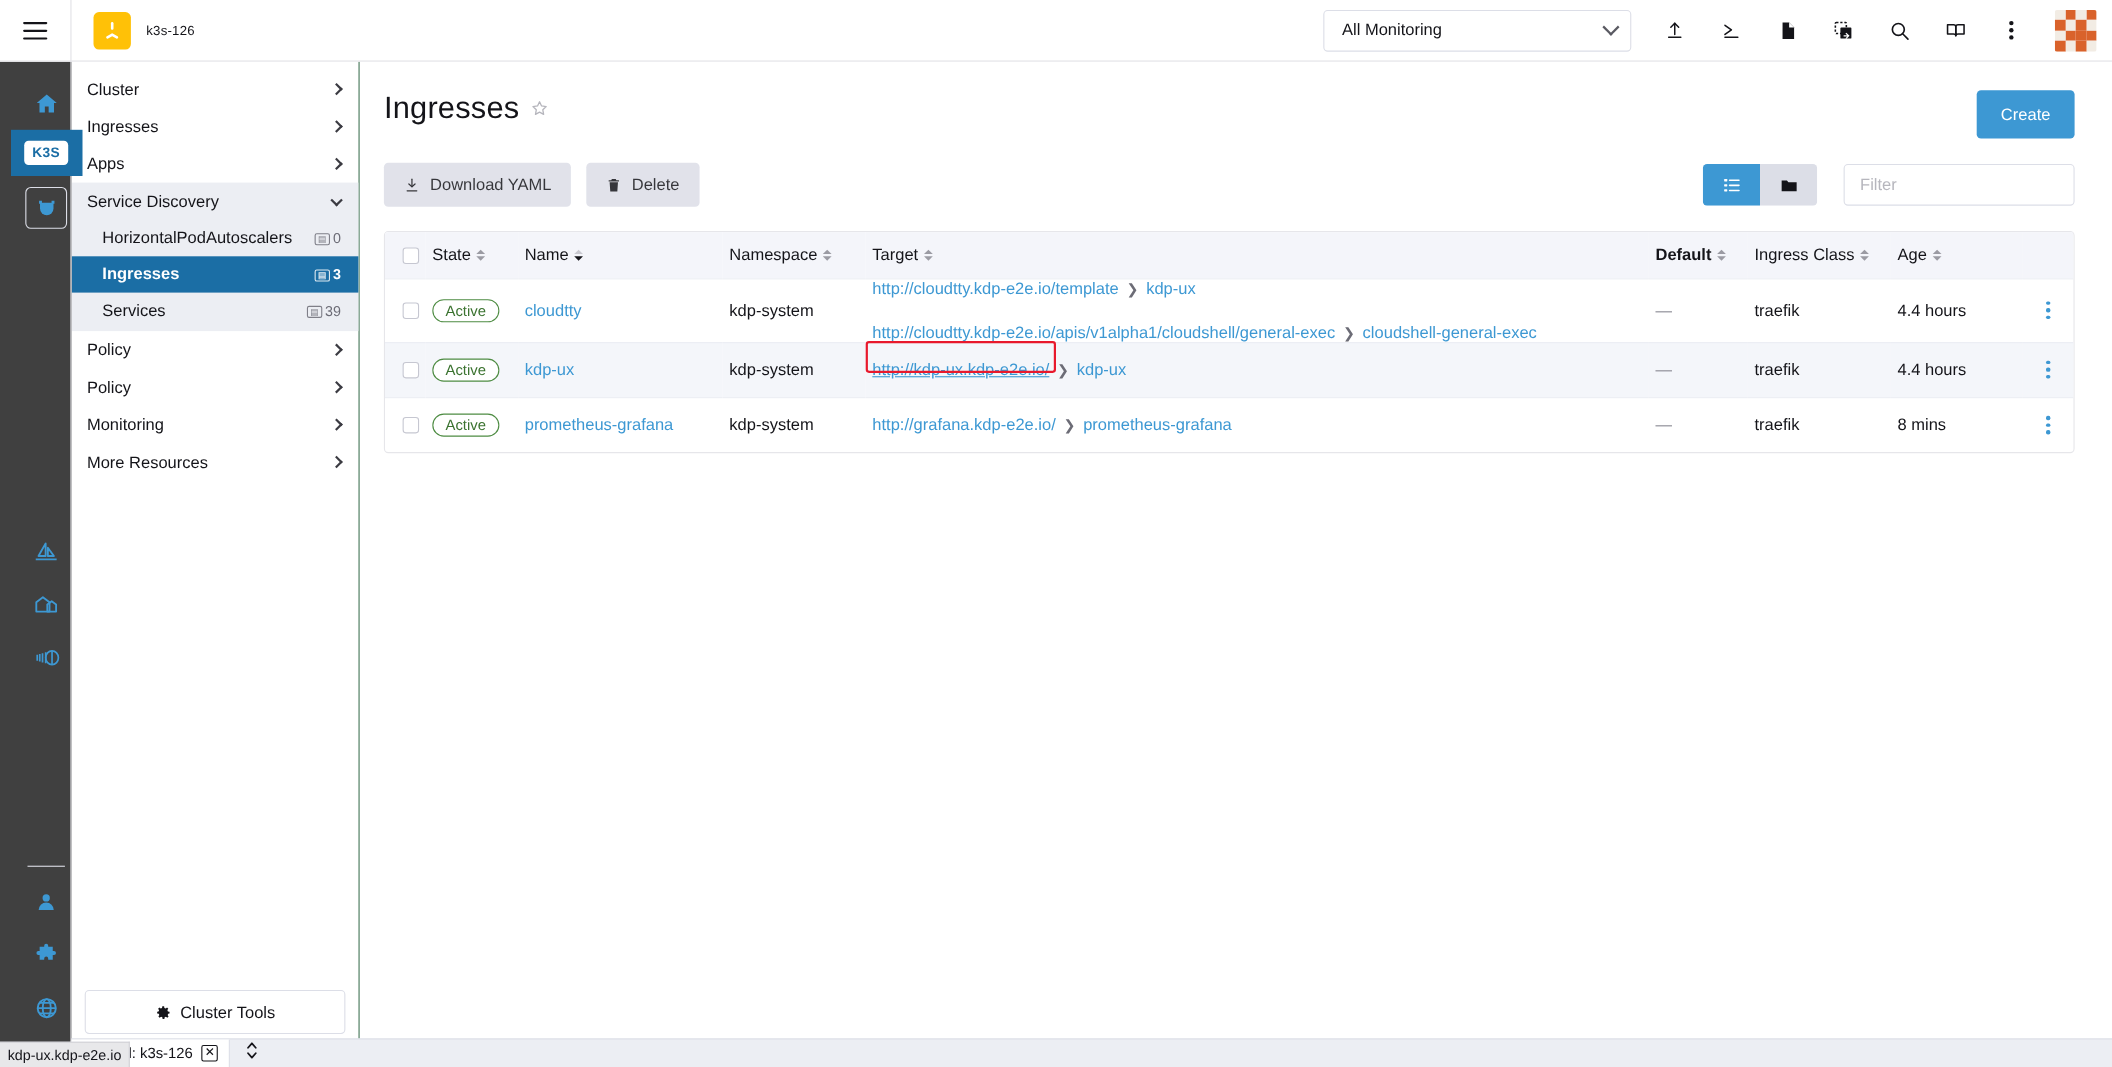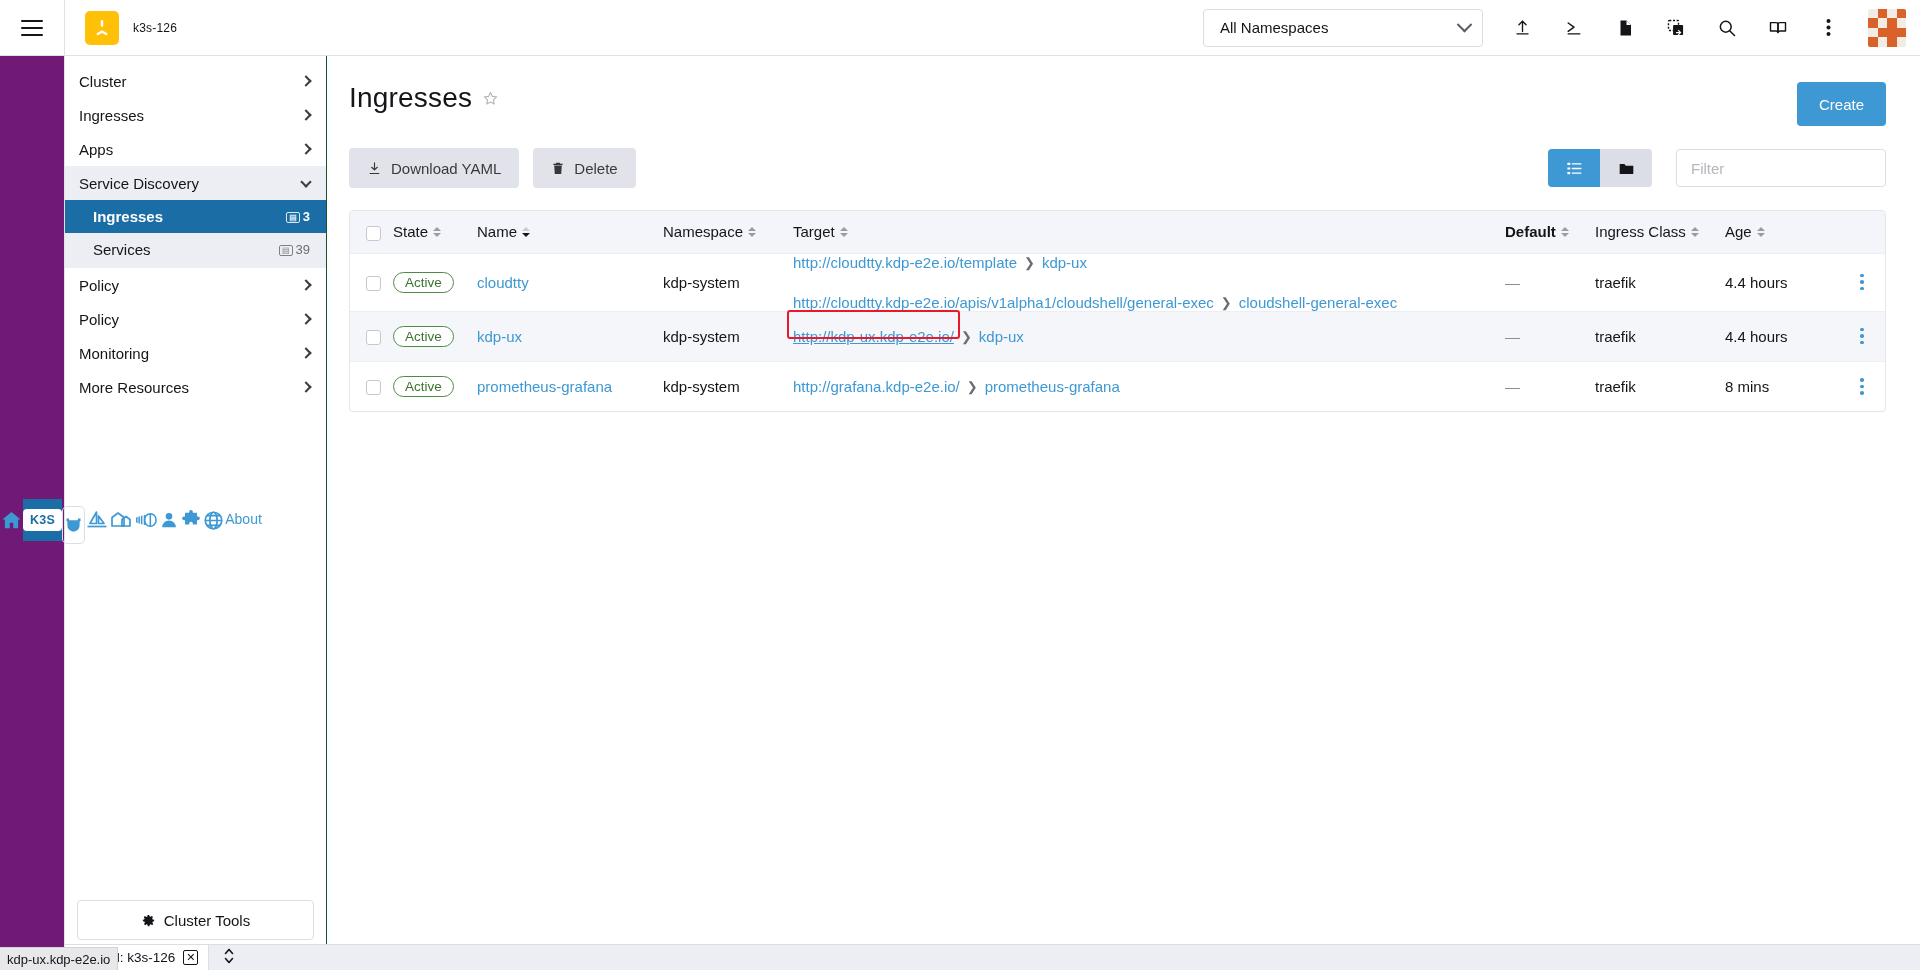--- a/index.html
+++ b/index.html
@@ -51,22 +51,22 @@
     display: grid; grid-template-columns: repeat(4,1fr); grid-template-rows: repeat(4,1fr);
     border-radius: 2px; overflow: hidden;
   }
   .avatar i { display: block; }
 
   
   .body { flex: 1; display: flex; min-height: 0; }
 
   
   .rail {
-    width: 65px; min-width: 65px; background: #701a75; border-right: 1px solid #e1e1e6;
-    display: flex; flex-direction: row; align-items: center; padding-top: 14px; position: relative;
+    width: 65px; min-width: 65px; background: #404040; border-right: 1px solid #e1e1e6;
+    display: flex; flex-direction: column; align-items: center; padding-top: 14px; position: relative; padding-left: 20px;
   }
   .rail-btn {
     width: 65px; height: 48px; display: flex; align-items: center; justify-content: center;
     color: #3d98d3; cursor: pointer;
   }
   .rail-pill {
     width: 65px; height: 42px; background: #1b6ea5; display: flex; align-items: center; justify-content: center;
     cursor: pointer;
   }
   .rail-pill .chip {
@@ -245,21 +245,21 @@
           <path d="M6.2 19.2c-.35-.6-.14-1.4.47-1.75l4.4-2.55c.6-.35 1.4-.14 1.75.47.35.6.14 1.4-.47 1.75l-4.4 2.55c-.6.35-1.4.14-1.75-.47z"></path>
           <path d="M17.8 19.2c.35-.6.14-1.4-.47-1.75l-4.4-2.55c-.6-.35-1.4-.14-1.75.47-.35.6-.14 1.4.47 1.75l4.4 2.55c.6.35 1.4.14 1.75-.47z"></path>
         </svg>
       </div>
       <div class="cluster-name">k3s-126</div>
     </div>
 
     <div class="header-spacer"></div>
 
     <div class="ns-select">
-      <span class="lbl">All Namespaces</span>
+      <span class="lbl">All Monitoring</span>
       <span class="chev"></span>
     </div>
 
     <div class="hicons">
       <div class="hicon">
         <svg width="19" height="19" viewBox="0 0 24 24" fill="none" stroke="#141419" stroke-width="1.7" stroke-linecap="round" stroke-linejoin="round">
           <path d="M12 17V4"></path>
             <path d="M7.5 8.5 12 4l4.5 4.5"></path>
             <path d="M5 20h14"></path>
         </svg>
@@ -402,20 +402,24 @@
         <div class="nav-group group-row">
           <span class="gname">Apps</span>
           <span class="caret-r"></span>
         </div>
 
         <div class="nav-group group-row expanded">
           <span class="gname">Service Discovery</span>
           <span class="caret-d"></span>
         </div>
         <div class="nav-sub-wrap">
+          <div class="nav-sub">
+            <span class="sname">HorizontalPodAutoscalers</span>
+            <span class="cnt"><span class="cbadge">▤</span><span>0</span></span>
+          </div>
           <div class="nav-sub active">
             <span class="sname">Ingresses</span>
             <span class="cnt"><span class="cbadge">▤</span><span>3</span></span>
           </div>
           <div class="nav-sub">
             <span class="sname">Services</span>
             <span class="cnt"><span class="cbadge">▤</span><span>39</span></span>
           </div>
         </div>
 

